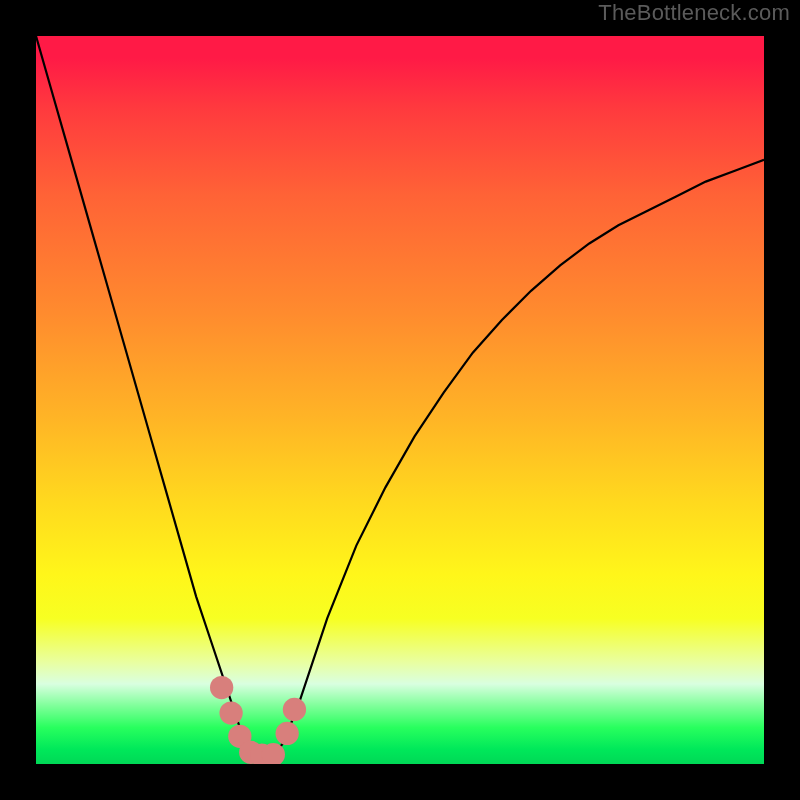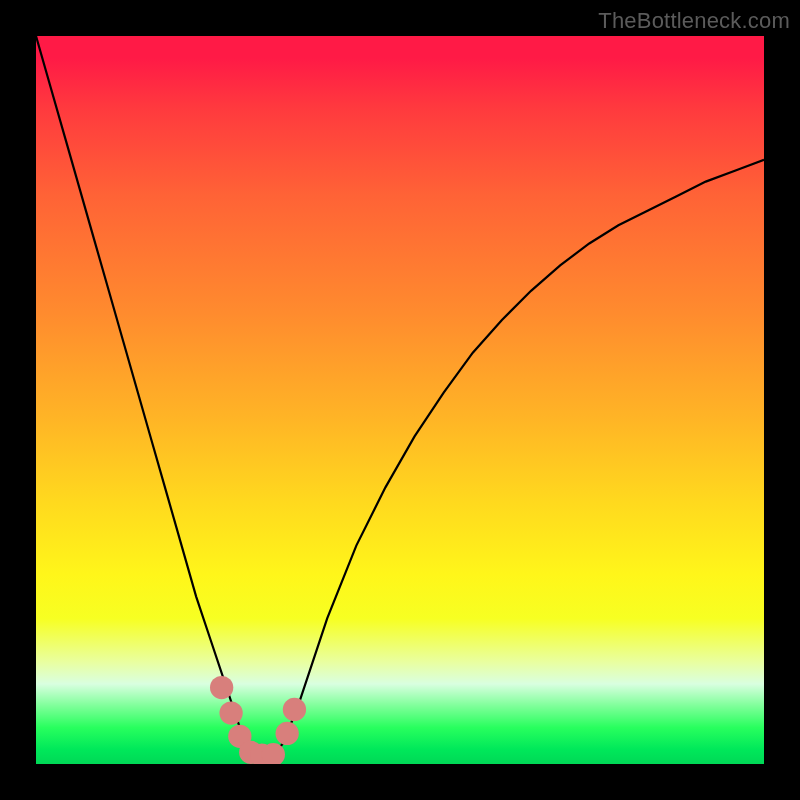--- a/index.html
+++ b/index.html
@@ -42,21 +42,21 @@
       #e9ffa0 86%,
       #d9ffe0 89%,
       #7fff9a 92%,
       #28ff5e 95%,
       #00e85a 98%,
       #00d856 100%
     );
   }
   .attrib {
     position: absolute;
-    top: 8px;
+    top: 0;
     right: 10px;
     color: #5b5b5b;
     font-size: 22px;
     font-weight: 500;
     letter-spacing: 0.2px;
   }
   svg.curve {
     position: absolute;
     inset: 0;
   }

